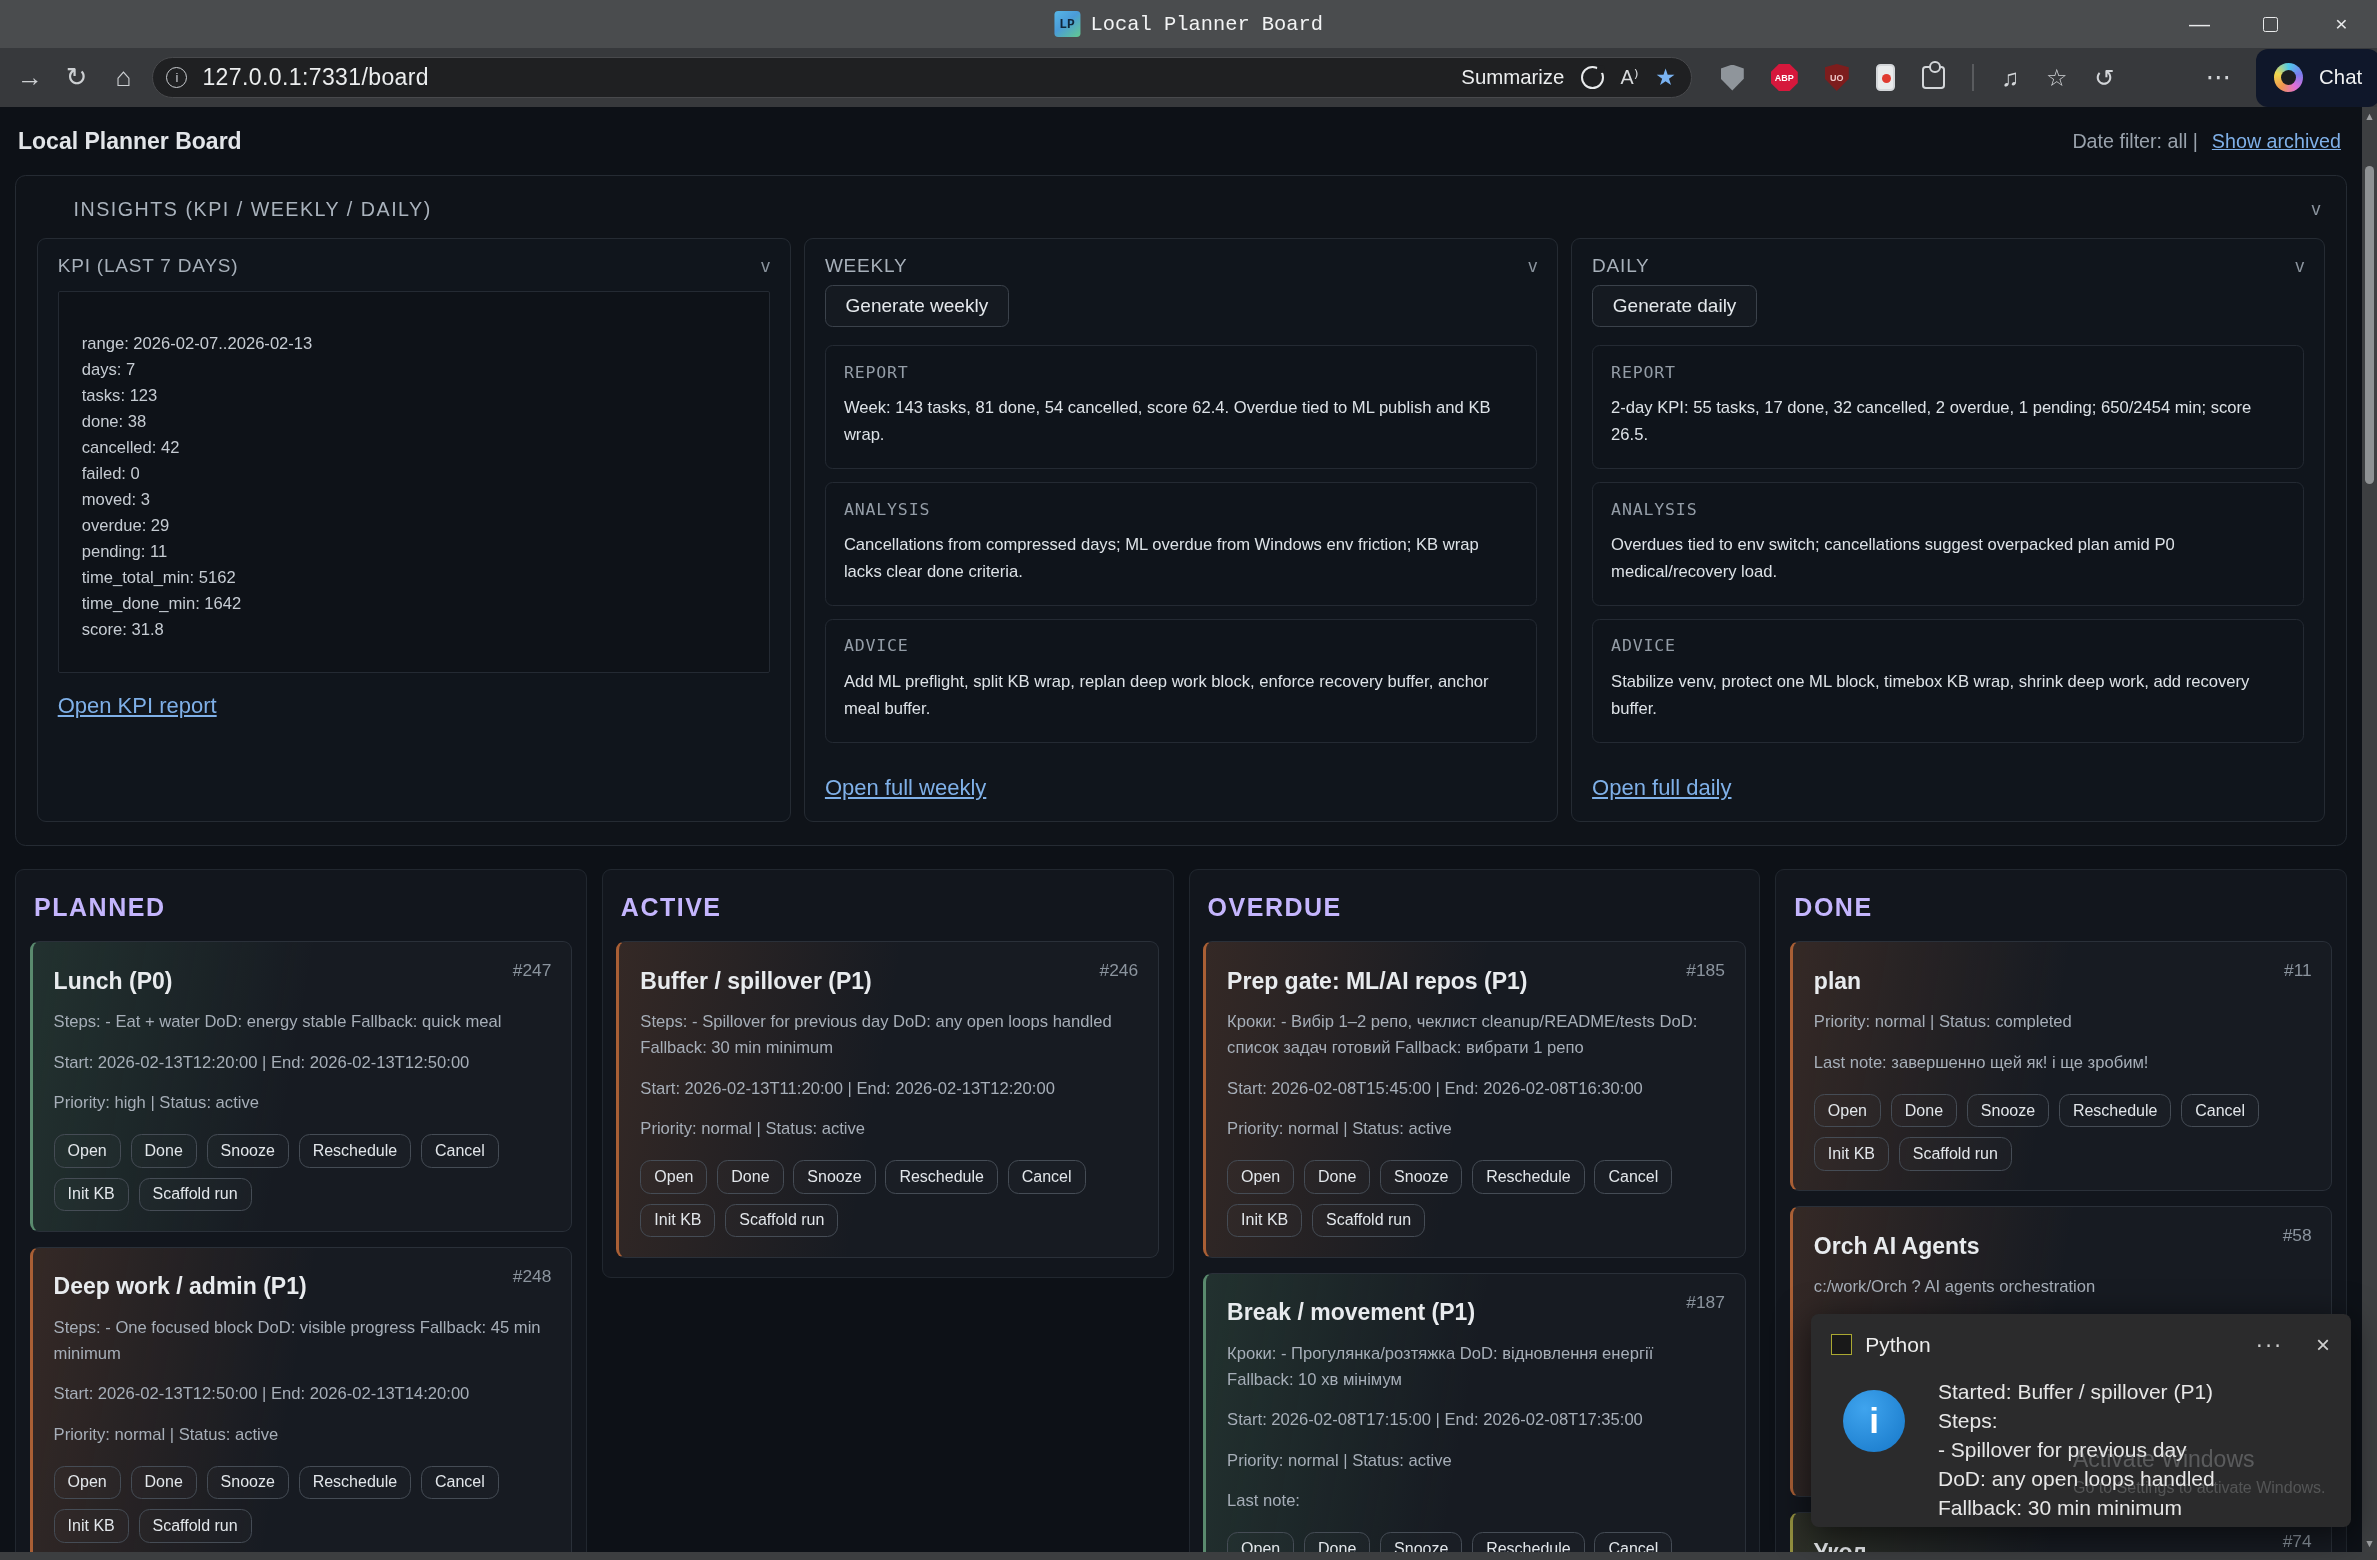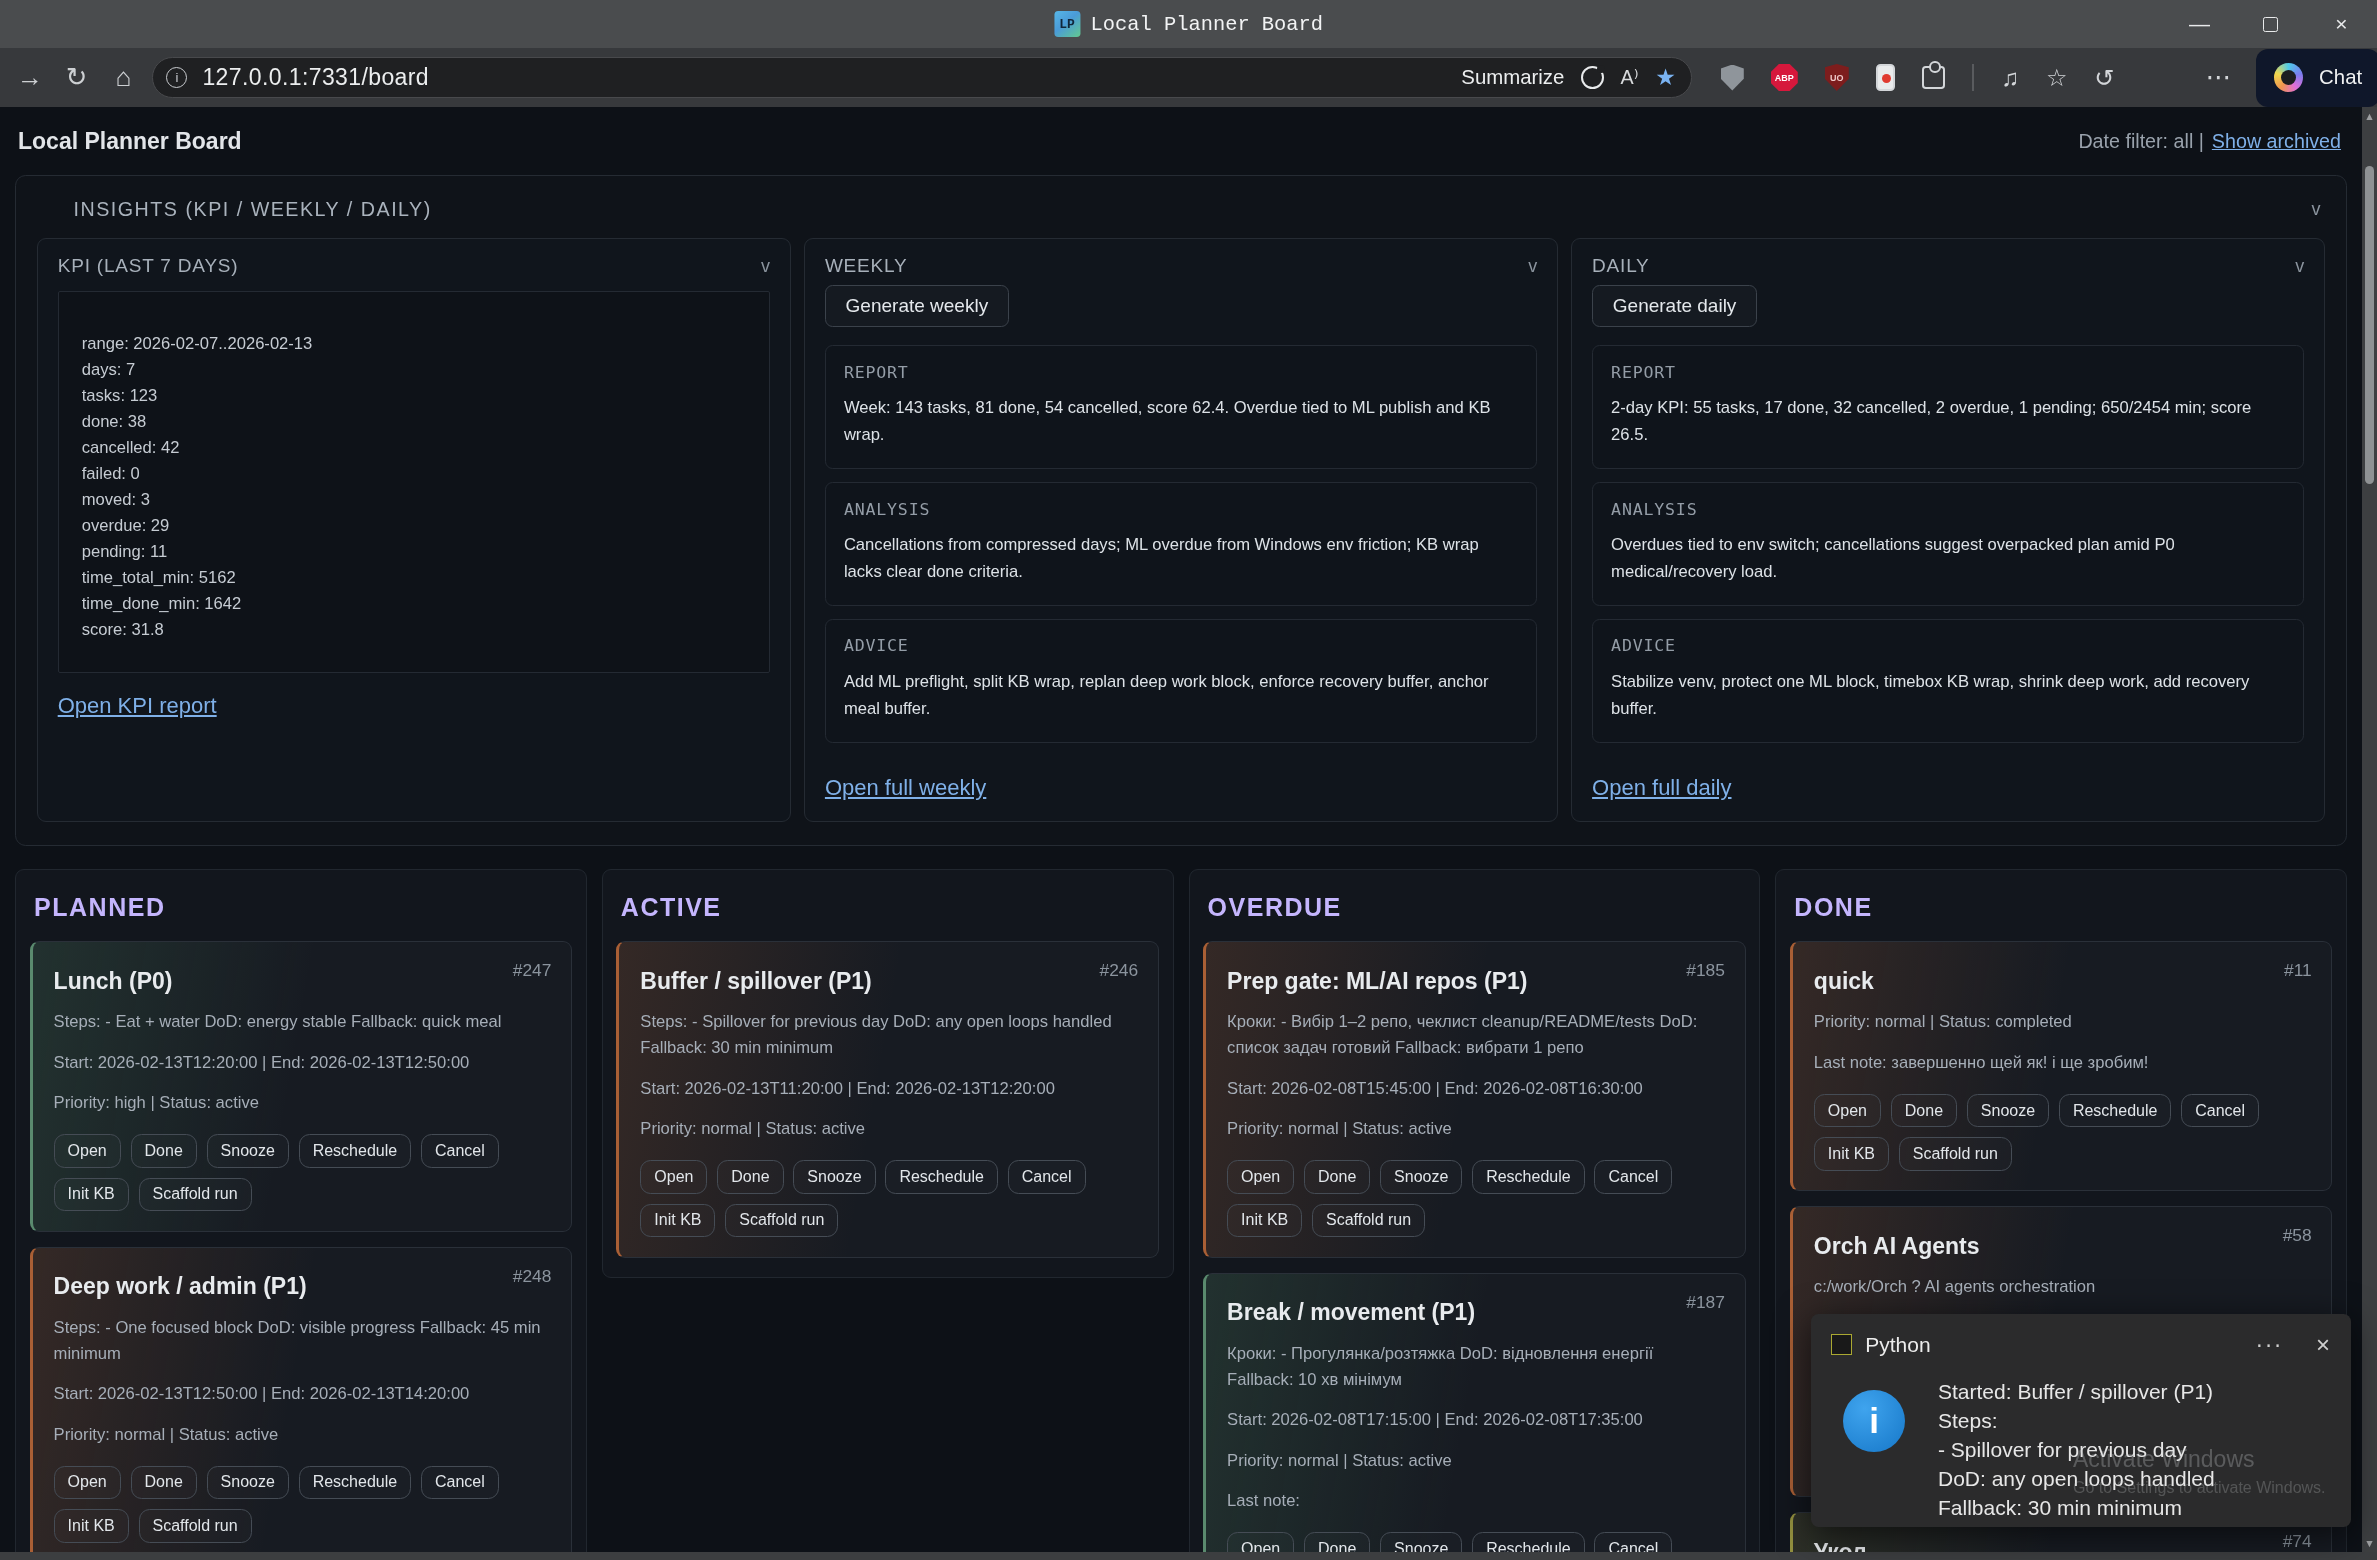--- a/index.html
+++ b/index.html
@@ -40,21 +40,21 @@
   .more-dots { color:#d3d6d9; font-size:26px; margin-left:91px; letter-spacing:1.5px; }
   .chat-pill { margin-left:23px; height:58px; background:#0f172a; border-radius:12px; display:flex; align-items:center; gap:16px; padding:0 18px; }
   .chat-ring { width:29px; height:29px; border-radius:50%; background:conic-gradient(#4ec9e8,#7a7df0,#e06fd8,#f0944e,#f0d84e,#4ec9e8); position:relative; }
   .chat-ring::after { content:""; position:absolute; inset:6.8px; background:#1d1e20; border-radius:50%; }
   .chat-label { color:#f0f1f2; font-size:20.4px; }
 
   
   .main { position:absolute; top:107px; left:0; right:15px; bottom:9px; overflow:hidden; padding:0 15px; background:#0d1117; }
   .page-header { display:flex; justify-content:space-between; align-items:center; padding:21px 6px 19.7px 3px; }
   .page-title { color:#e2e5e9; font-size:23px; font-weight:600; }
-  .filter-zone { color:#99a2ac; font-size:19.7px; display:flex; gap:8px; align-items:center; }
+  .filter-zone { color:#99a2ac; font-size:19.7px; display:flex; gap:14px; align-items:center; }
   .link { color:#7fb0e8; text-decoration:underline; }
 
   .insights { border:0.8px solid #252b33; background:#0f1319; border-radius:10.6px; padding:10.6px 21px 23px; }
   .insights-head { display:flex; justify-content:space-between; align-items:center; padding:12px 4.5px 16.6px;margin-left:32px; }
   .insights-title { color:#aab3bd; font-size:19.7px; letter-spacing:1.5px; }
   .chev { color:#8b949e; font-size:18px; }
   .panels { display:flex; gap:13.6px; }
   .panel { flex:1; border:0.8px solid #252b33; background:#10151c; border-radius:9px; padding:16.6px 19.7px 19.7px; }
   .panel-head { display:flex; justify-content:space-between; align-items:center; }
   .panel-title { color:#a7b0ba; font-size:19px; letter-spacing:0.8px; }
@@ -334,21 +334,21 @@
               <span class="cbtn">Cancel</span>
             </div>
           </div>
         </div>
       </div>
       <div class="column">
         <div class="col-head">DONE</div>
         <div class="cards">
           <div class="card tint-orange">
             <div class="card-num">#11</div>
-            <div class="card-title">quick</div>
+            <div class="card-title">plan</div>
             <div class="card-line">Priority: normal | Status: completed</div>
             <div class="card-line">Last note: завершенно щей як! і ще зробим!</div>
             <div class="btn-row">
               <span class="cbtn">Open</span>
               <span class="cbtn">Done</span>
               <span class="cbtn">Snooze</span>
               <span class="cbtn">Reschedule</span>
               <span class="cbtn">Cancel</span>
               <span class="cbtn">Init KB</span>
               <span class="cbtn">Scaffold run</span>

